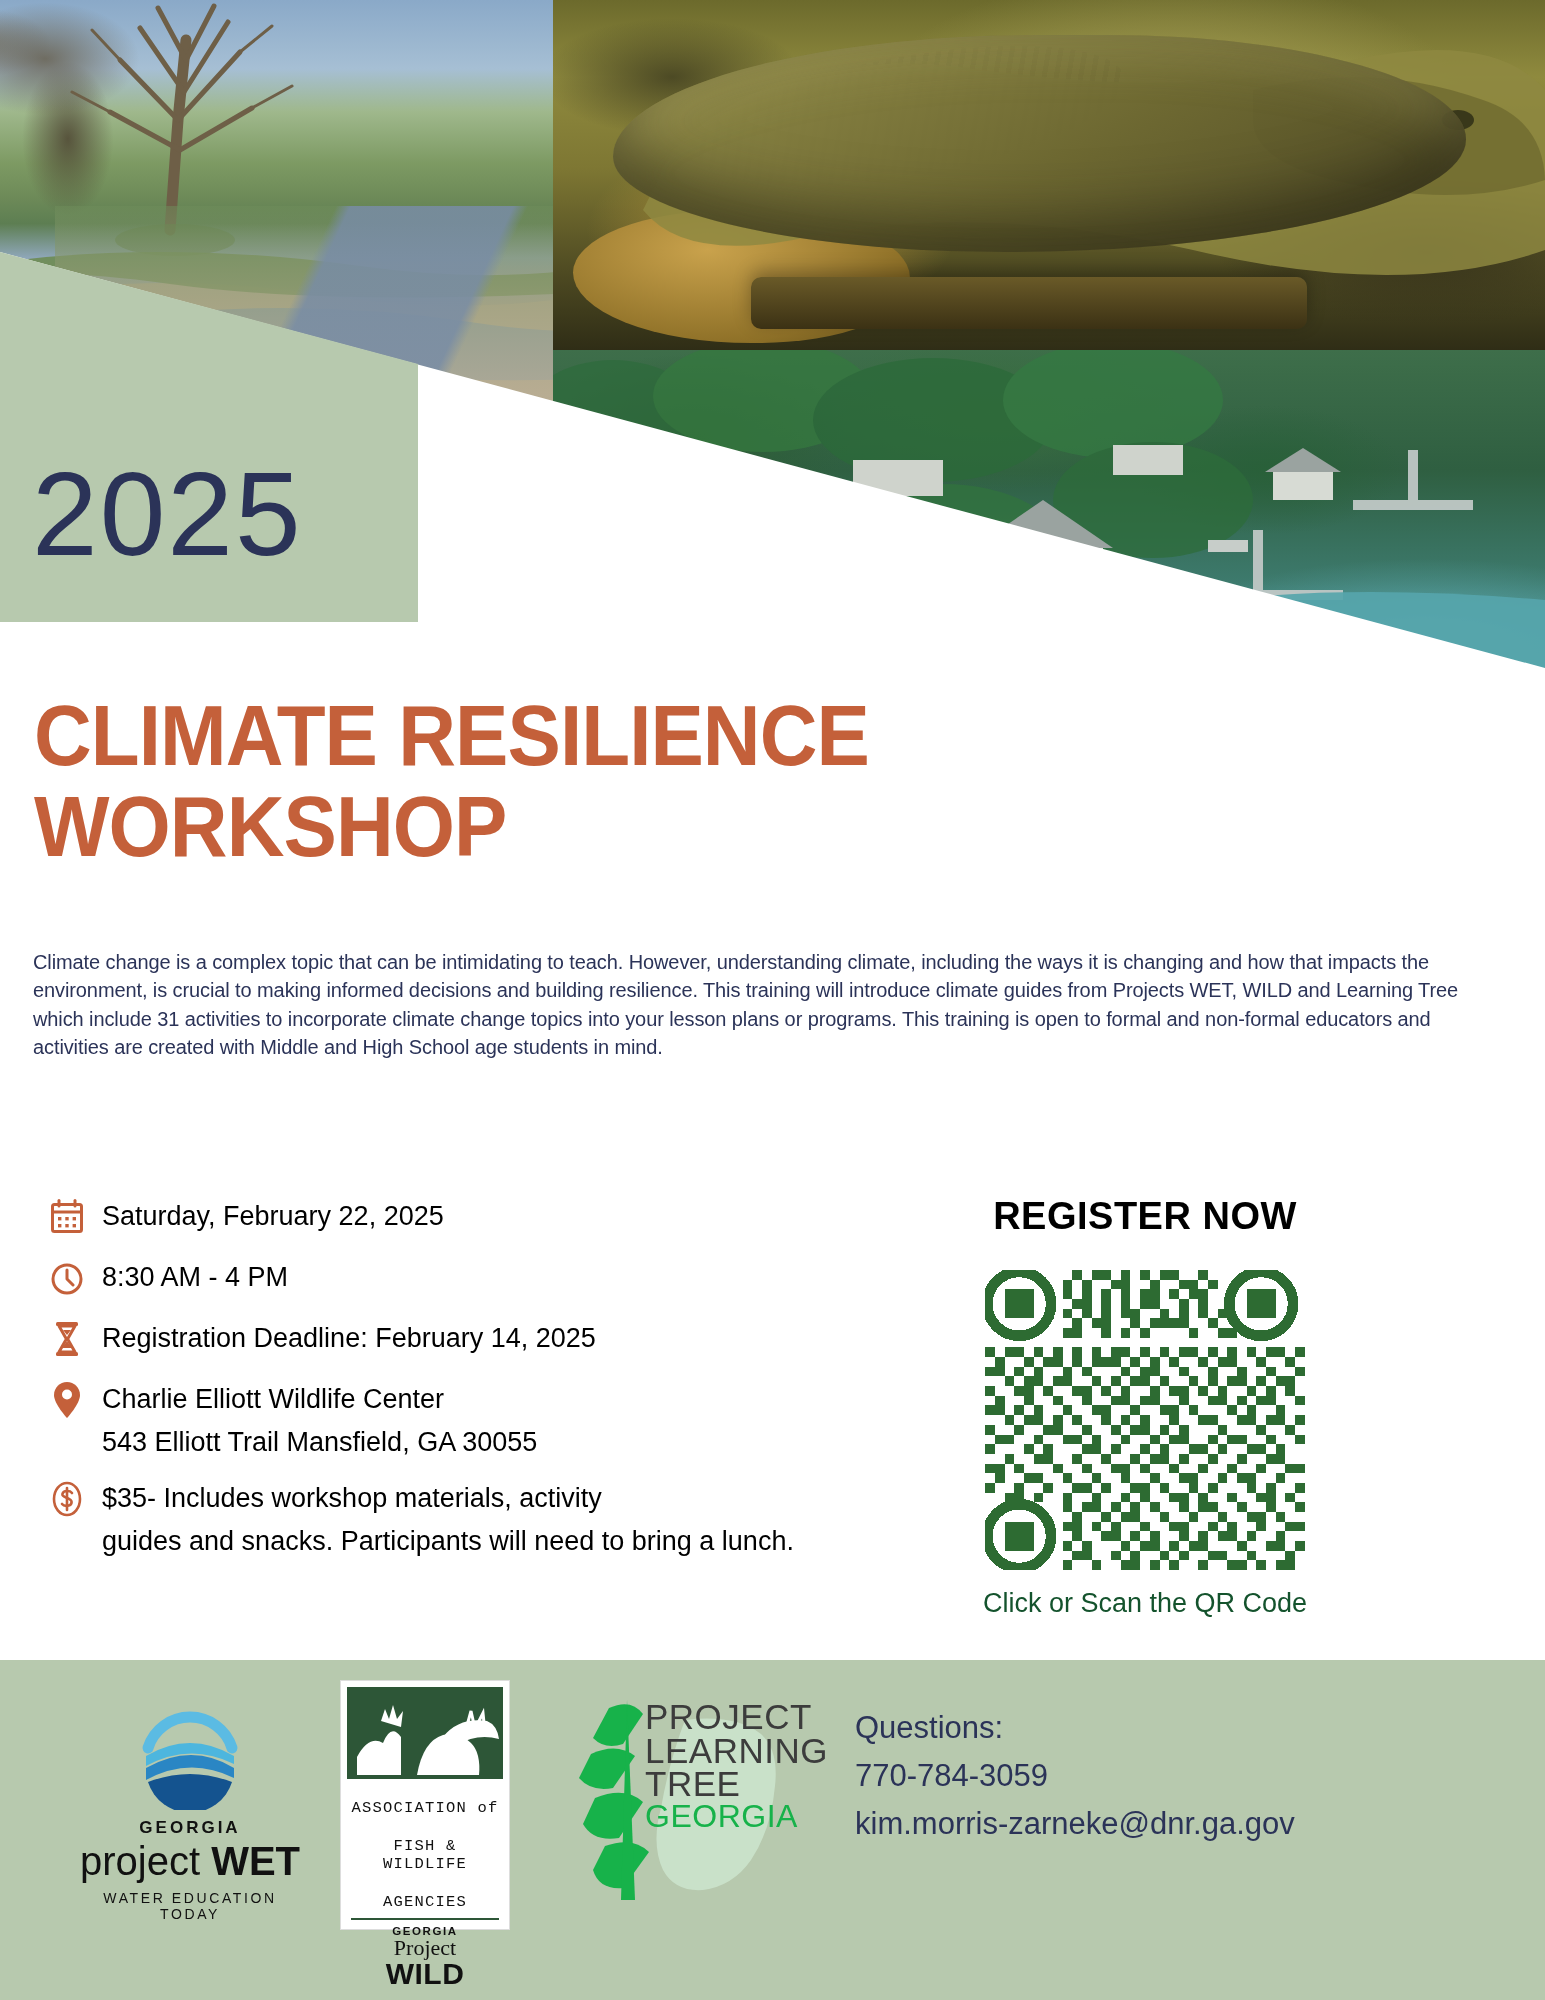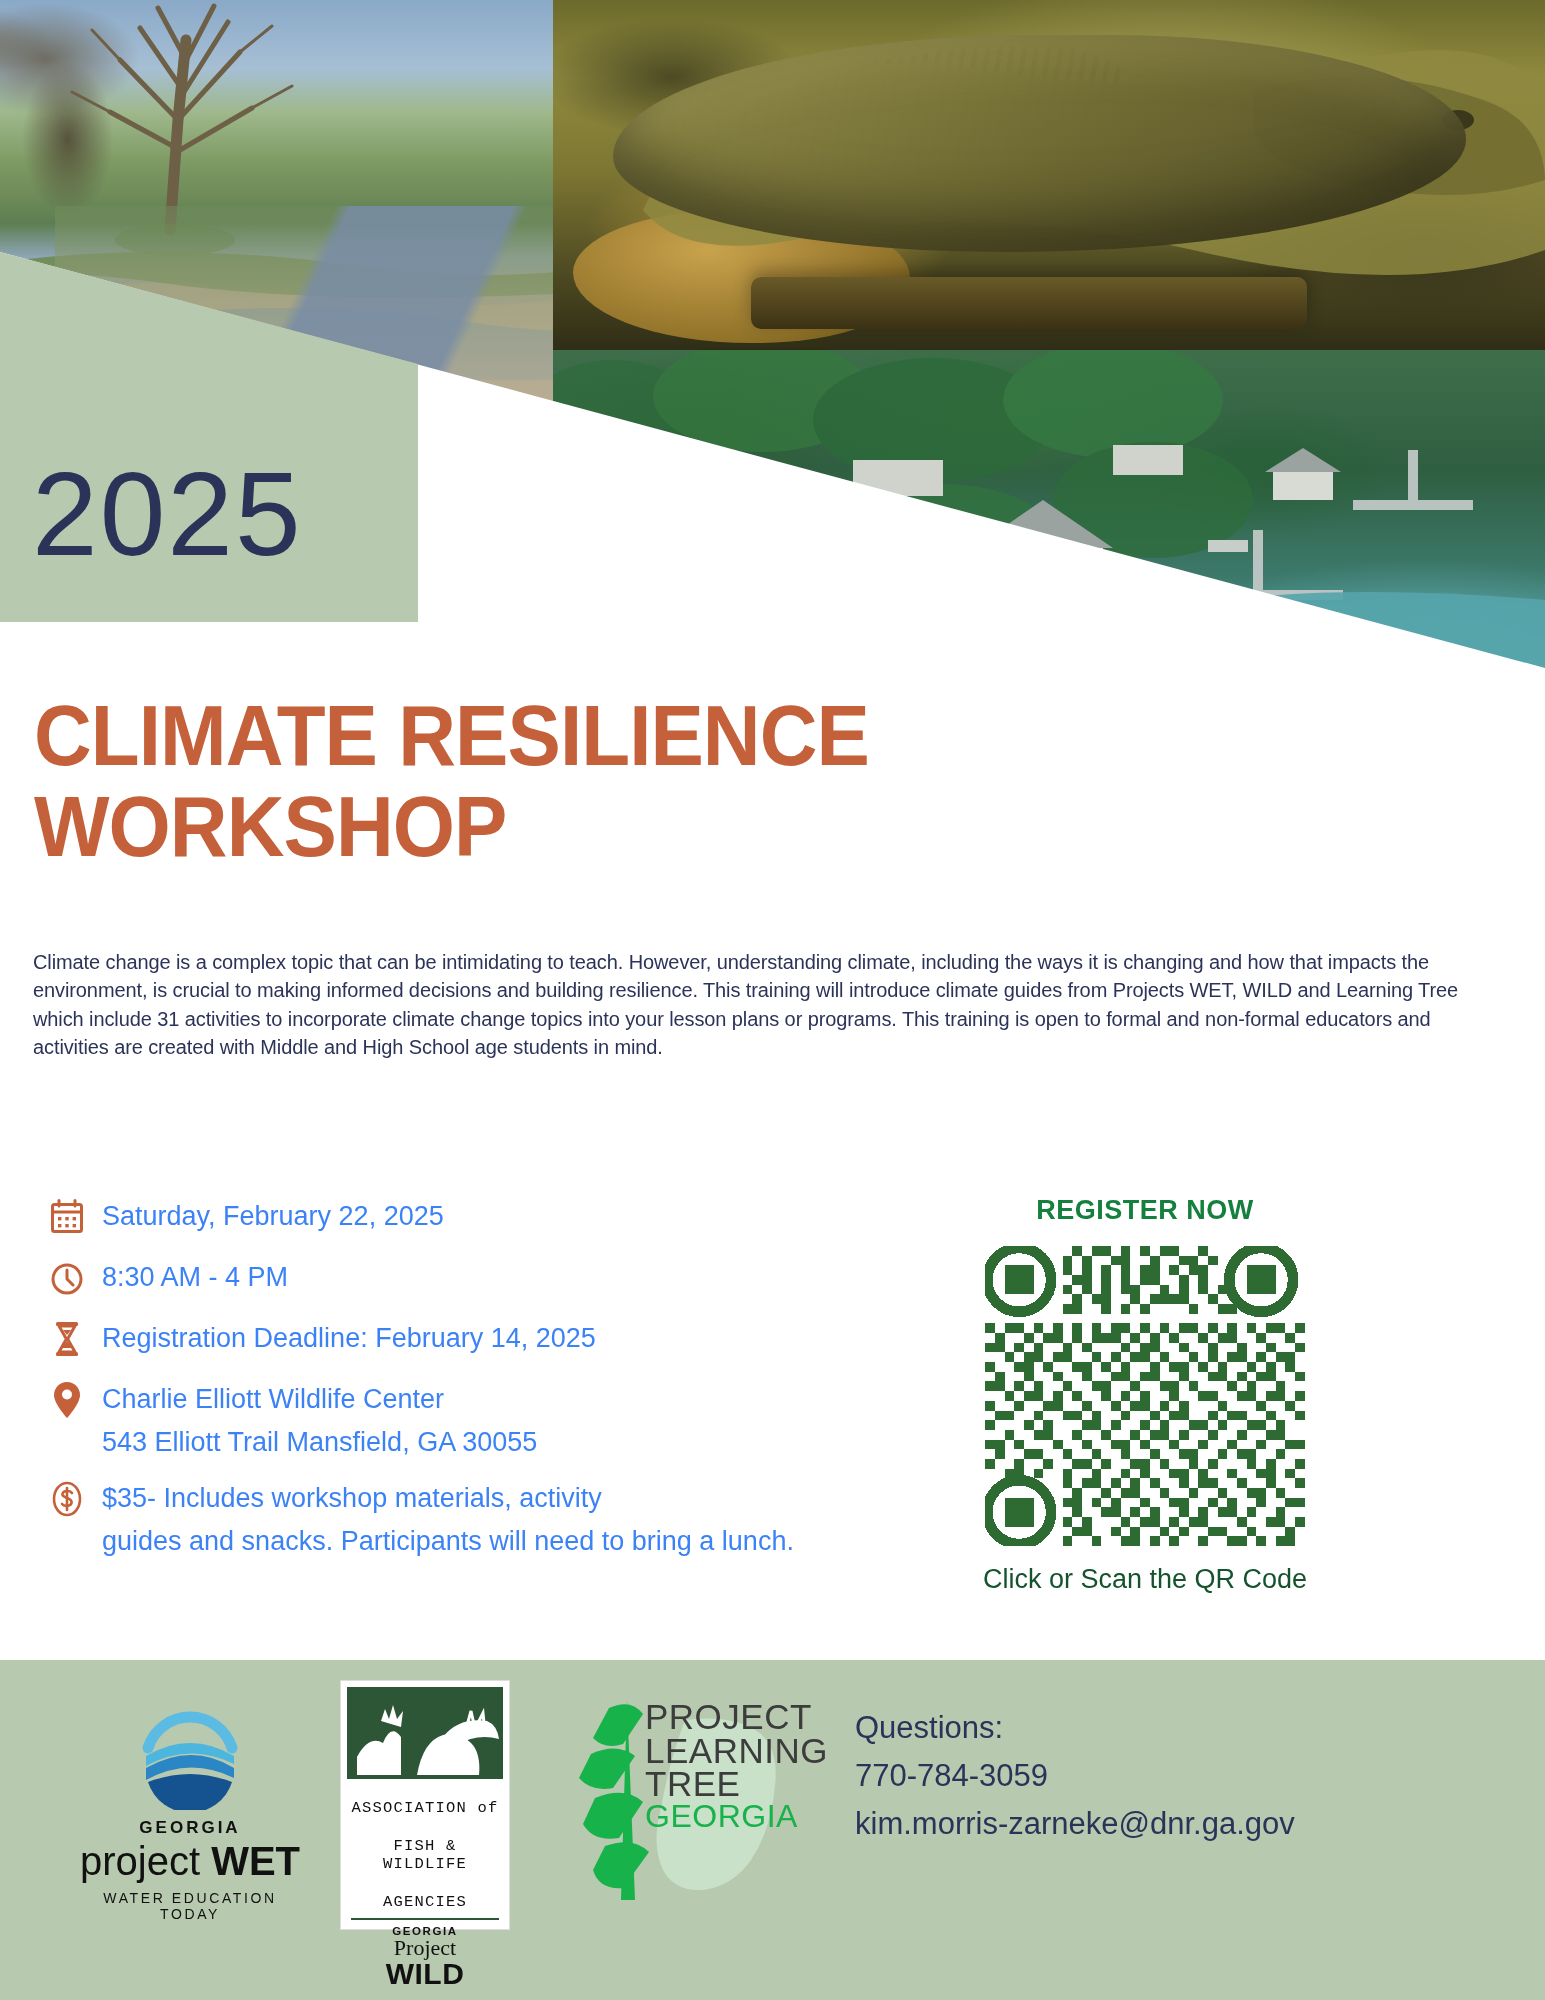--- a/index.html
+++ b/index.html
@@ -123,28 +123,28 @@
     color:#2b3358;
     font-size:20px;line-height:1.42;
     letter-spacing:-.1px;
     font-family:Liberation Sans, sans-serif;
   }
 
   
   .details{position:absolute;left:50px;top:1195px;width:830px;}
   .drow{display:flex;align-items:flex-start;margin-bottom:17px;}
   .dicon{width:52px;min-width:52px;height:44px;display:flex;align-items:center;justify-content:flex-start;}
-  .dtext{color:#3b82f6;font-size:27px;line-height:1.30;padding-top:4px;}
+  .dtext{color:#000000;font-size:27px;line-height:1.30;padding-top:4px;}
   .dtext .l2{display:block;margin-top:8px;}
 
   
   .register{position:absolute;left:930px;top:1195px;width:430px;text-align:center;}
   .reg-title{
-    color:#15803d;font-weight:bold;font-size:27px;letter-spacing:.5px;
-    margin-bottom:20px;
+    color:#000000;font-weight:bold;font-size:38px;letter-spacing:.5px;
+    margin-bottom:32px;
   }
   .qr-wrap{width:320px;height:300px;margin:0 auto;}
   .qr-caption{margin-top:18px;color:#14532d;font-size:27px;}
 
   
   .footer{
     position:absolute;left:0;top:1660px;width:1545px;height:340px;
     background:#b7c9ae;
   }
   .logo-wet{position:absolute;left:75px;top:30px;width:230px;text-align:center;color:#111;}

